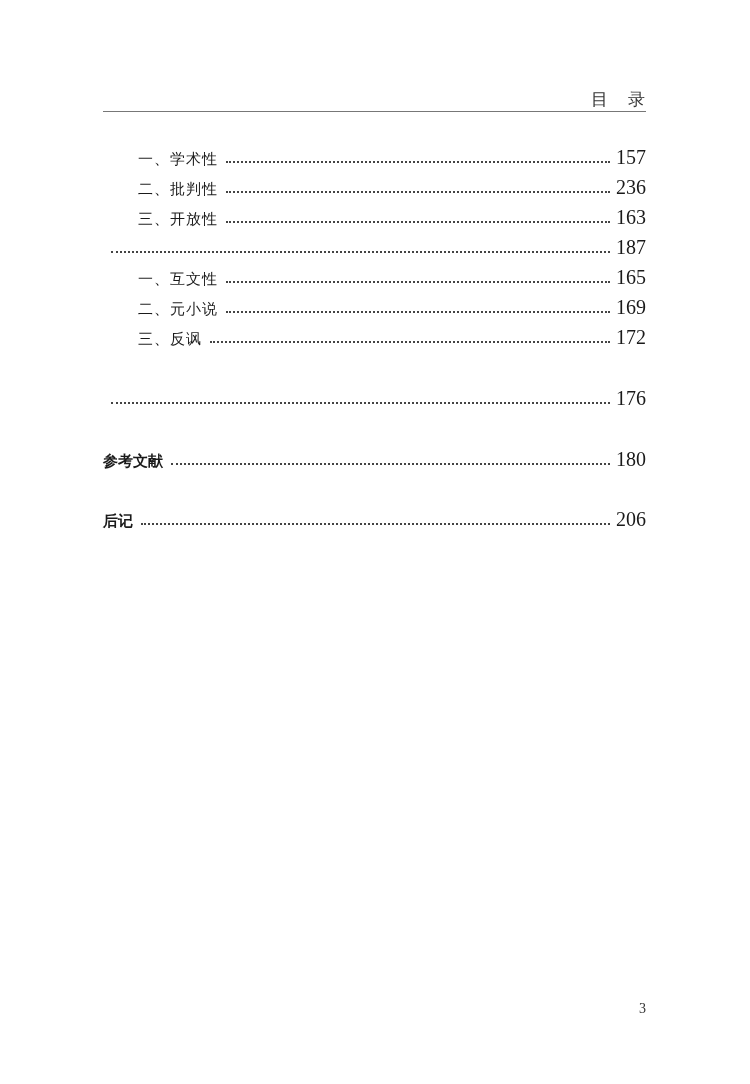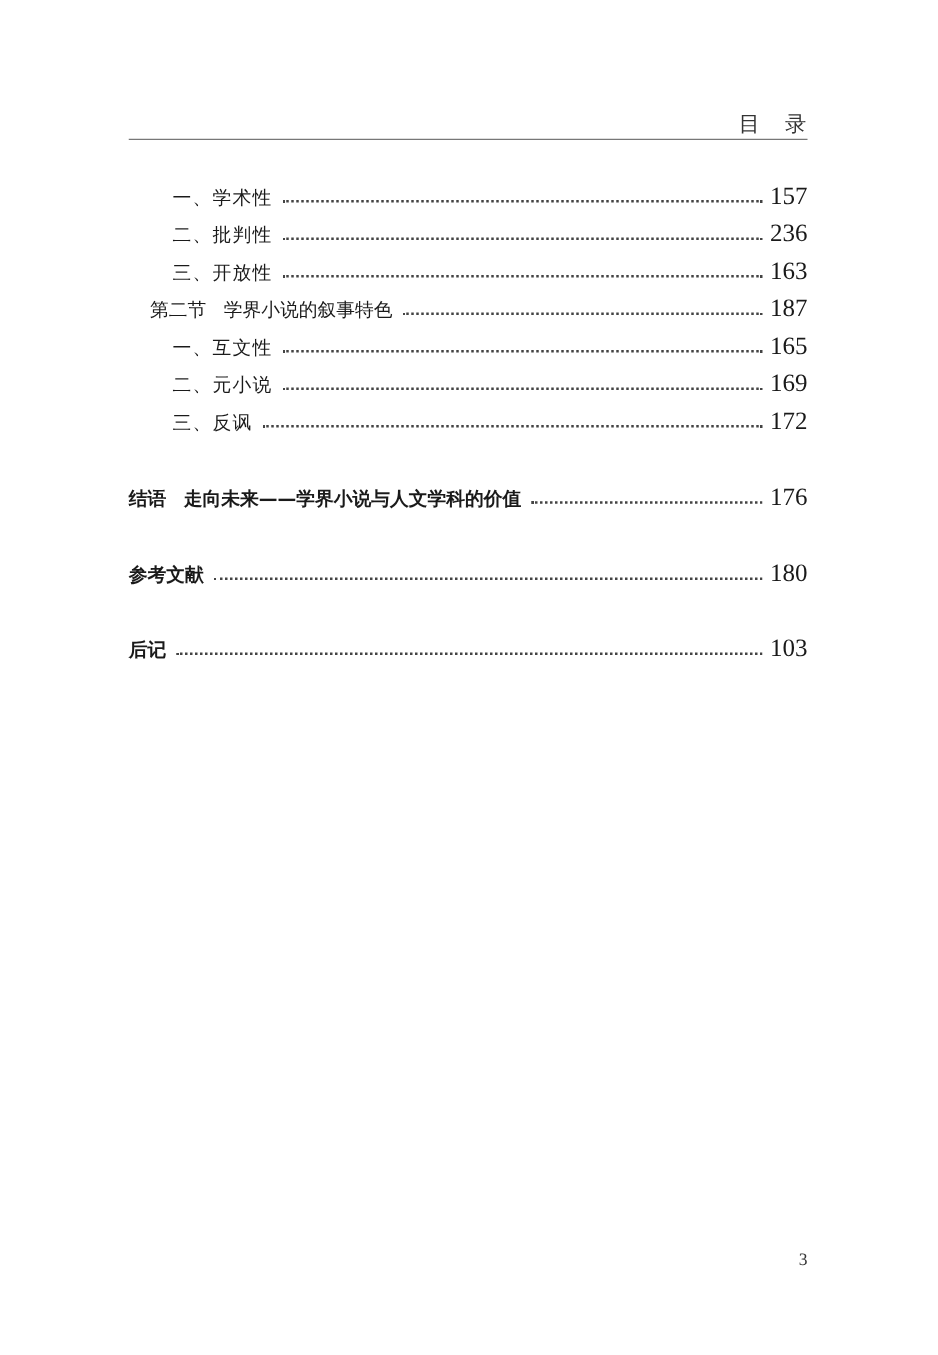--- a/index.html
+++ b/index.html
@@ -132,21 +132,20 @@
     <span class="page">236</span>
   </div>
 
   <div class="toc-row lvl-item" style="top:60px">
     <span class="label">三、开放性</span>
     <span class="leader"></span>
     <span class="page">163</span>
   </div>
 
   <div class="toc-row lvl-section" style="top:90px">
-    <span class="label"><span>第二节</span><span class="section-gap"></span><span>学界小说的叙事特色</span></span>
     <span class="leader"></span>
     <span class="page">187</span>
   </div>
 
   <div class="toc-row lvl-item" style="top:120px">
     <span class="label">一、互文性</span>
     <span class="leader"></span>
     <span class="page">165</span>
   </div>
 
@@ -156,32 +155,31 @@
     <span class="page">169</span>
   </div>
 
   <div class="toc-row lvl-item" style="top:180px">
     <span class="label">三、反讽</span>
     <span class="leader"></span>
     <span class="page">172</span>
   </div>
 
   <div class="toc-row lvl-chapter" style="top:241px">
-    <span class="label"><span>结语</span><span class="section-gap"></span><span>走向未来——学界小说与人文学科的价值</span></span>
     <span class="leader"></span>
     <span class="page">176</span>
   </div>
 
   <div class="toc-row lvl-chapter" style="top:302px">
     <span class="label">参考文献</span>
     <span class="leader"></span>
     <span class="page">180</span>
   </div>
 
   <div class="toc-row lvl-chapter" style="top:362px">
     <span class="label">后记</span>
     <span class="leader"></span>
-    <span class="page">103</span>
+    <span class="page">206</span>
   </div>
 
 </div>
 
 <div class="folio">3</div>
 
 </body></html>

